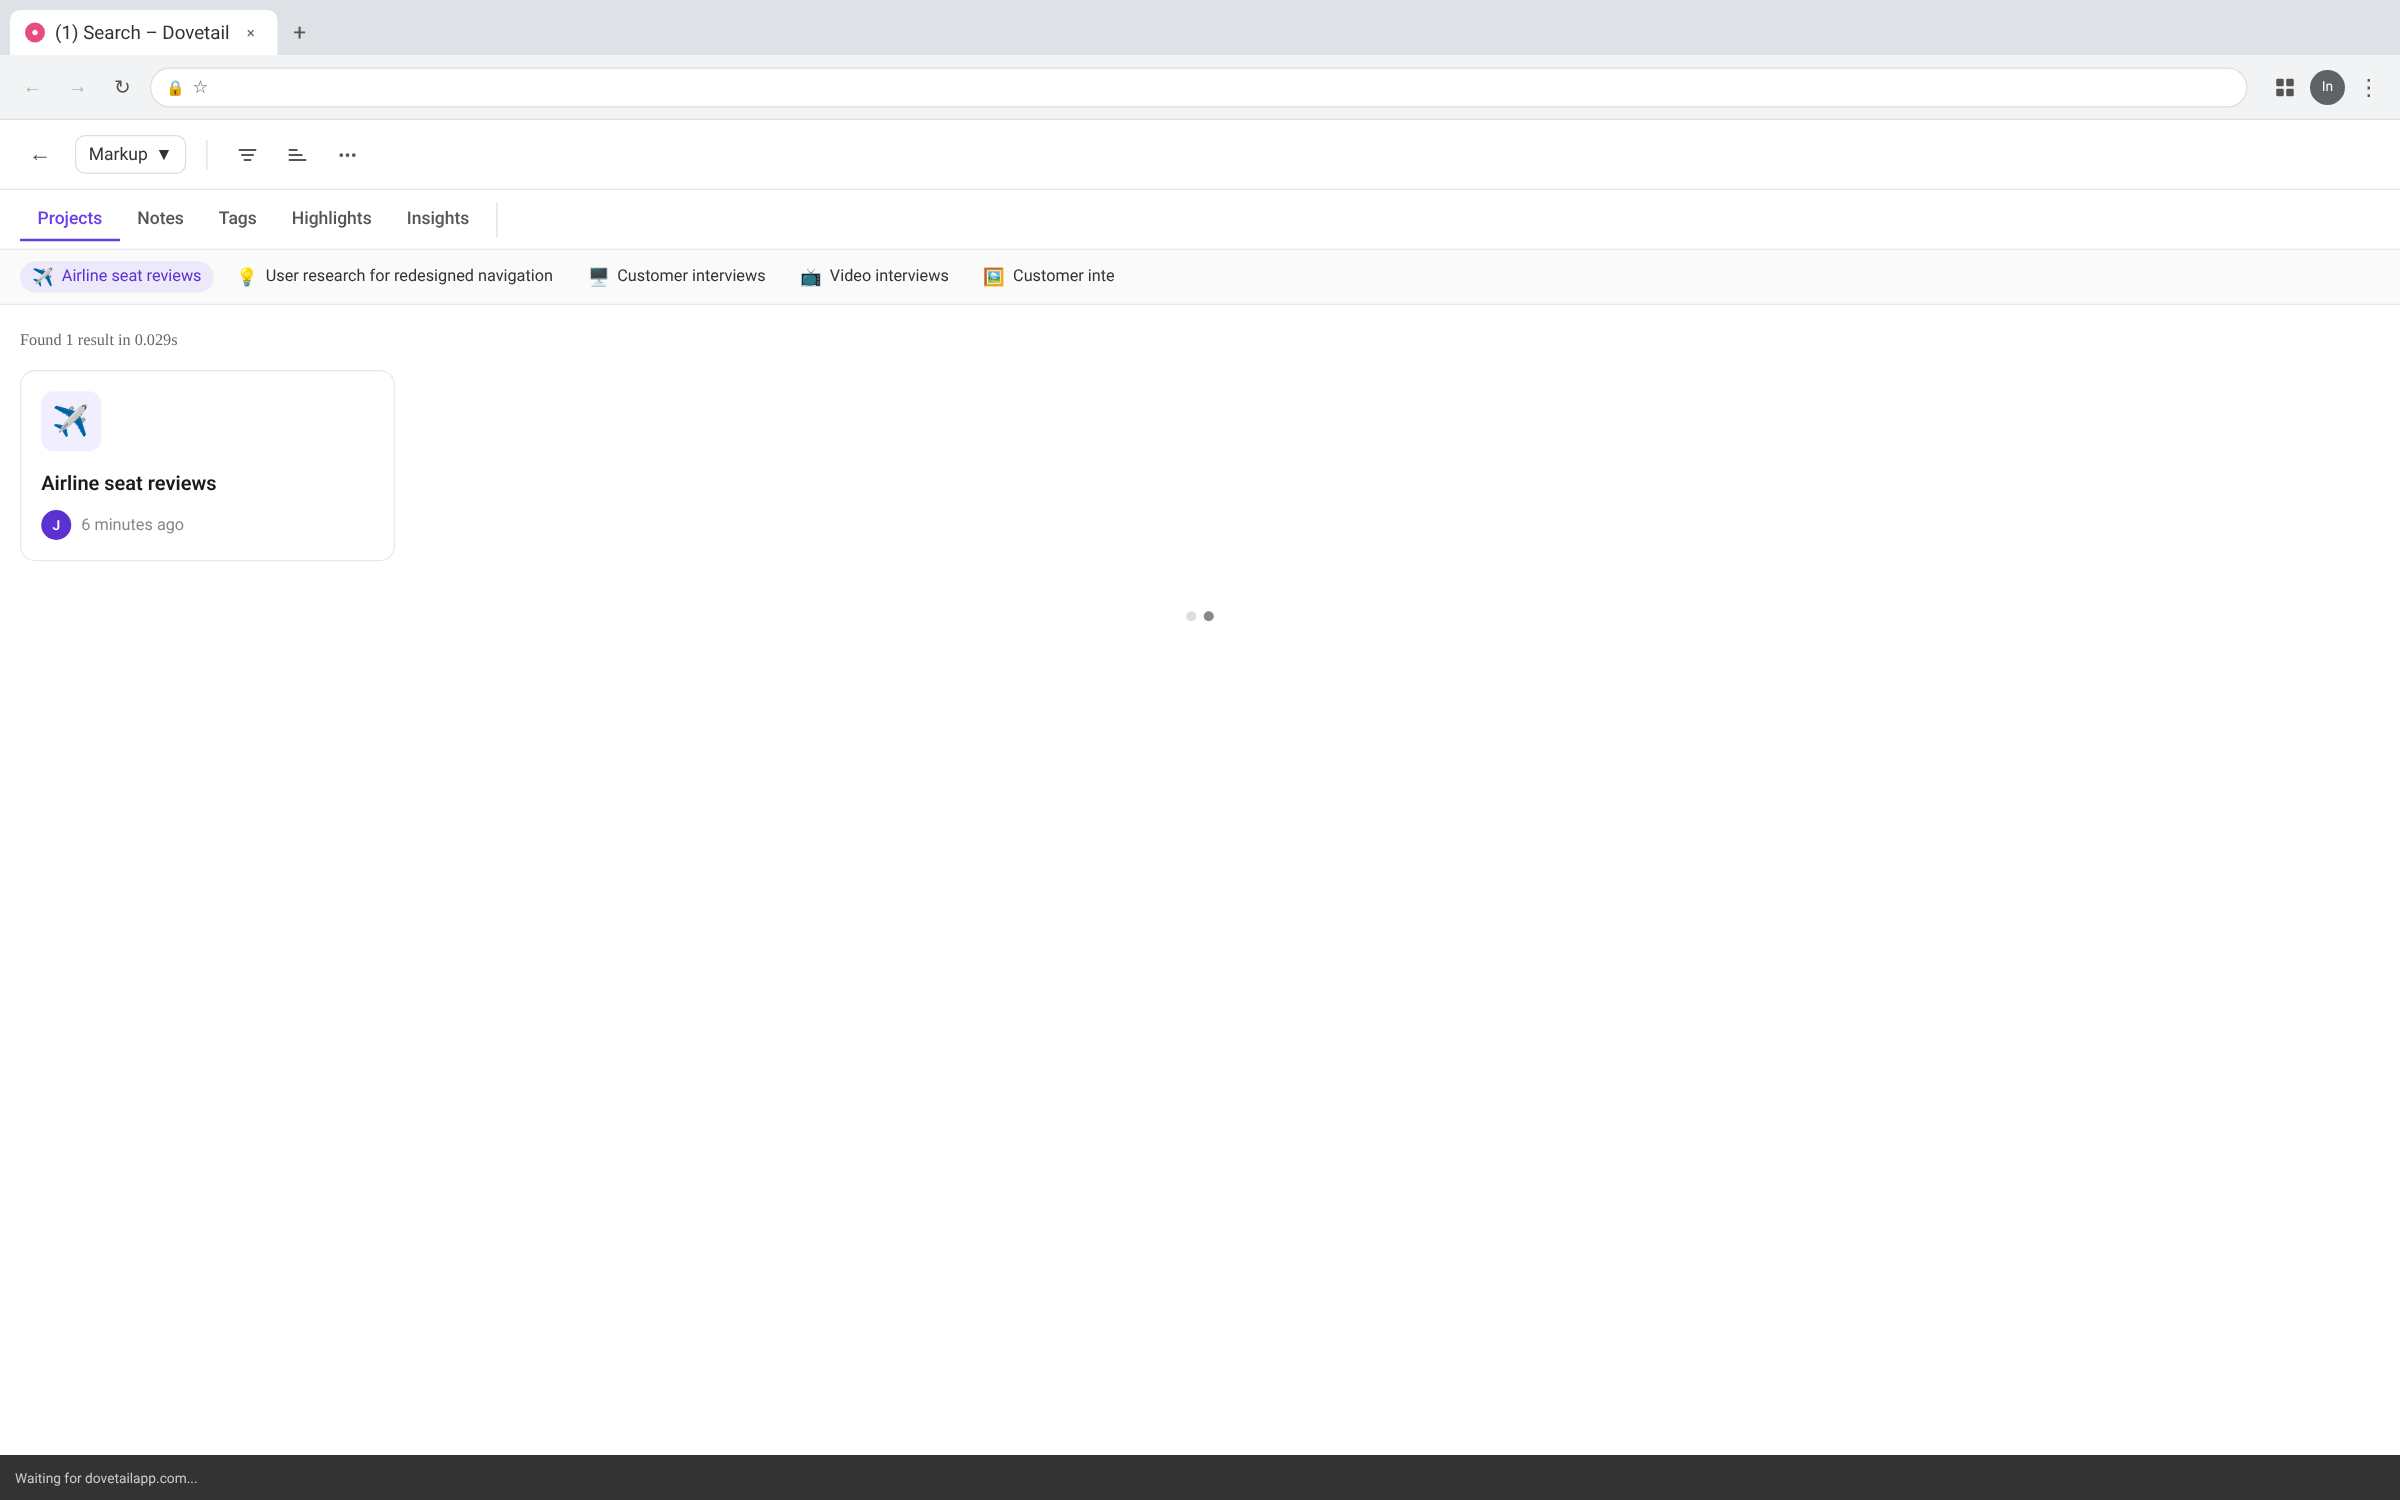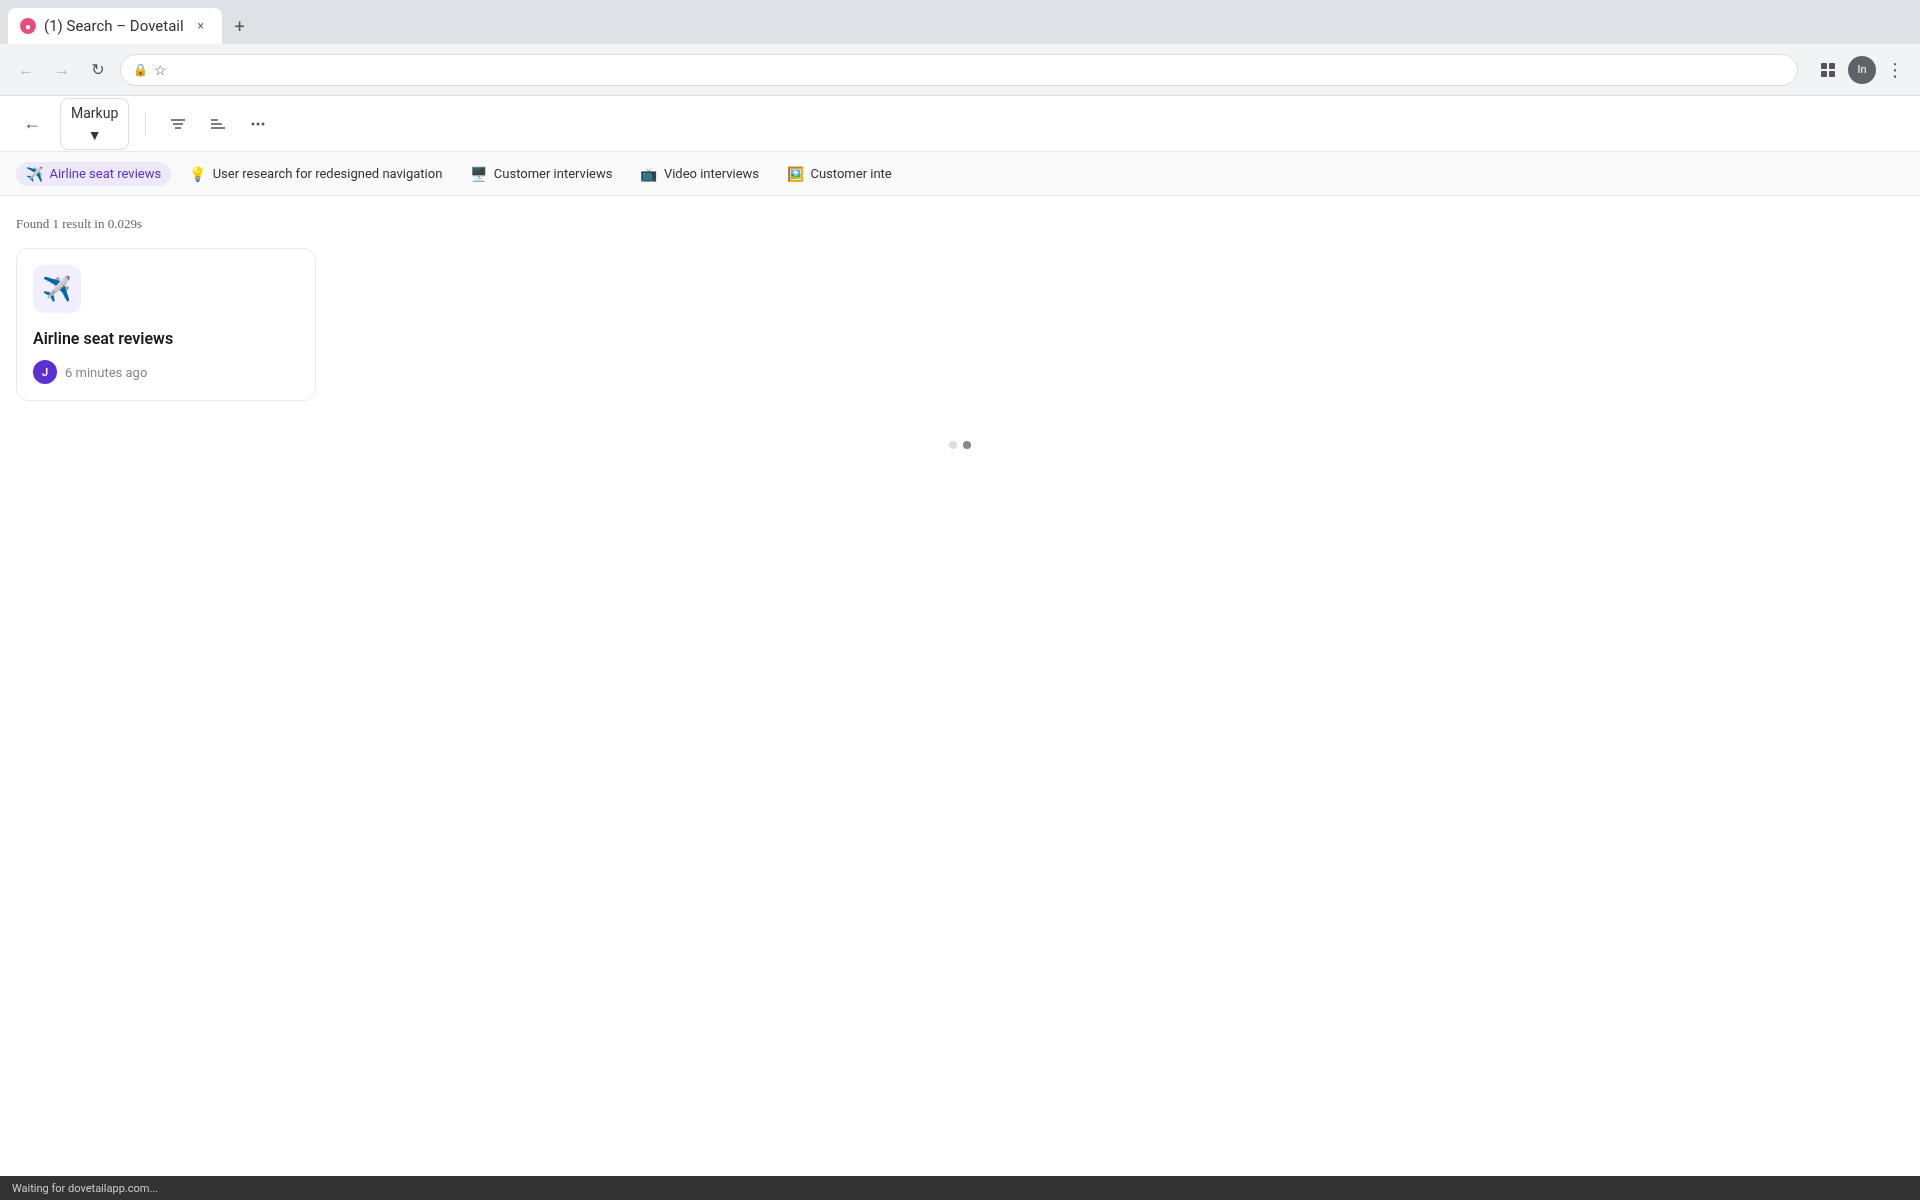--- a/index.html
+++ b/index.html
@@ -128,21 +128,20 @@
     }
     .markup-dropdown {
       display: flex; align-items: center; gap: 6px;
       padding: 6px 10px;
       border: 1px solid #ddd;
       border-radius: 8px;
       cursor: pointer;
       font-size: 14px;
       color: #333;
       background: #fff;
-      flex-direction: column;
     }
     .divider-v { width: 1px; height: 24px; background: #e0e0e0; margin: 0 4px; }
     .search-bar {
       flex: 1;
       display: flex;
       align-items: center;
       gap: 8px;
       padding: 8px 14px;
       border: 1px solid #e0e0e0;
       border-radius: 8px;
@@ -269,21 +268,21 @@
     }
     .dot {
       width: 8px; height: 8px;
       border-radius: 50%;
       background: #ddd;
     }
     .dot.active { background: #888; }
 
     
     .status-bar {
-      height: 24px;
+      height: 36px;
       background: #333;
       display: flex;
       align-items: center;
       padding: 0 12px;
     }
     .status-text { font-size: 11px; color: #ccc; }
   </style>
 </head>
 <body>
 
@@ -347,20 +346,28 @@
         <button class="tool-btn">
           <svg width="18" height="18" viewBox="0 0 18 18" fill="#555">
               <circle cx="4" cy="9" r="1.5"></circle>
               <circle cx="9" cy="9" r="1.5"></circle>
               <circle cx="14" cy="9" r="1.5"></circle>
             </svg>
         </button>
       </div>
     </div>
 
+    <div class="filter-tabs">
+      <div class="filter-tab active">Projects</div>
+      <div class="filter-tab">Notes</div>
+      <div class="filter-tab">Tags</div>
+      <div class="filter-tab">Highlights</div>
+      <div class="filter-tab">Insights</div>
+      <div class="filter-divider"></div>
+    </div>
 
     <div class="recent-bar">
       <div class="recent-item active">
         <span class="recent-icon">✈️</span>
         <span>Airline seat reviews</span>
       </div>
       <div class="recent-item">
         <span class="recent-icon">💡</span>
         <span>User research for redesigned navigation</span>
       </div>

